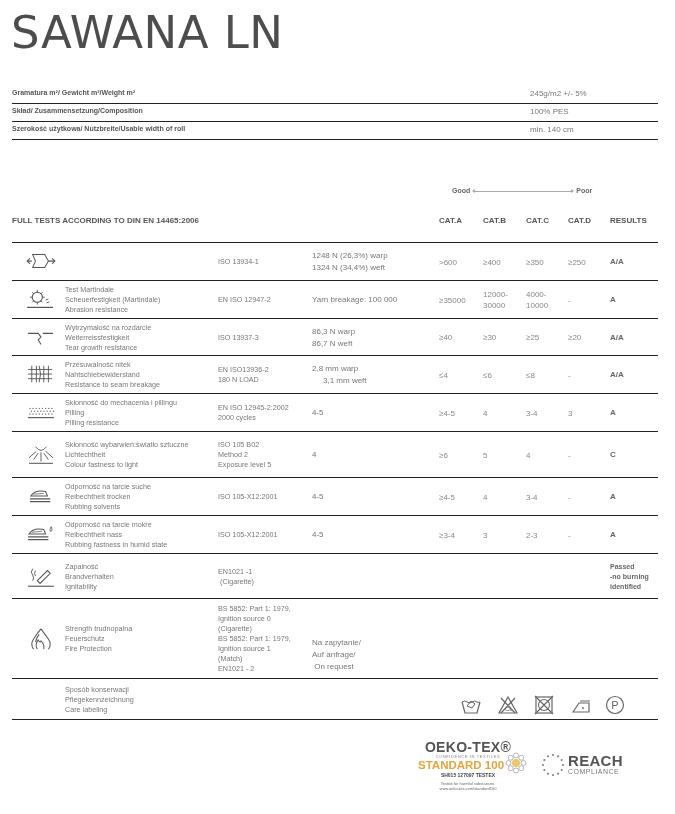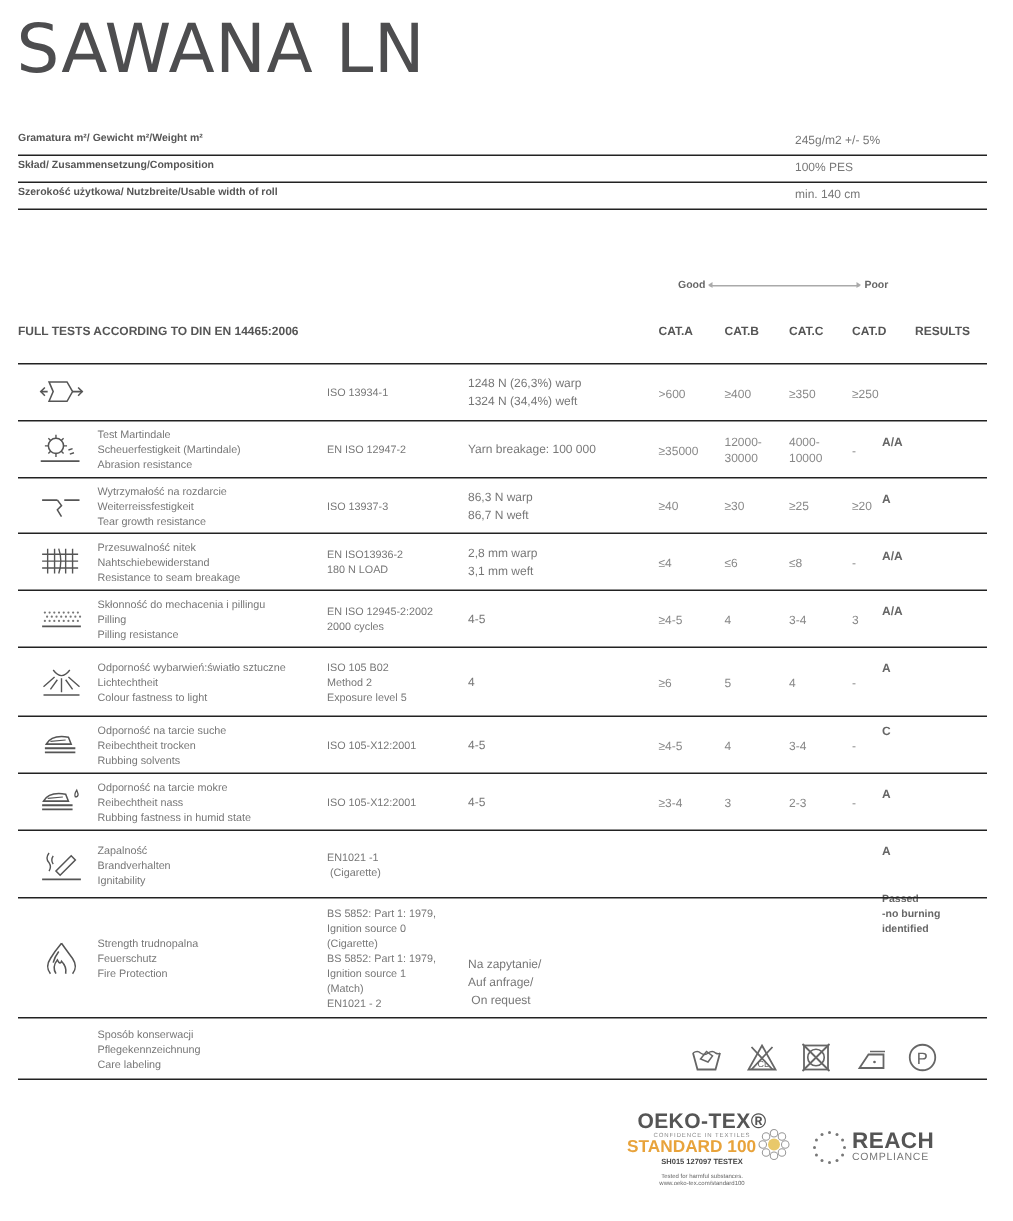--- a/index.html
+++ b/index.html
@@ -14,21 +14,21 @@
   .scale .arrow { display: inline-block; width: 100px; height: 1px; background: #aaa; vertical-align: middle; margin: 0 3px; position: relative; }
   .scale .arrow:before { content: ""; position: absolute; left: -1px; top: -2px; border: 2px solid transparent; border-right: 3px solid #aaa; border-left: 0; }
   .scale .arrow:after { content: ""; position: absolute; right: -1px; top: -2px; border: 2px solid transparent; border-left: 3px solid #aaa; border-right: 0; }
   .hdr { position: absolute; top: 216px; font-size: 8px; font-weight: bold; color: #555; }
   .row { position: absolute; left: 12px; width: 646px; border-top: 1px solid #222; }
   .row .icon { position: absolute; left: 12px; width: 34px; height: 24px; }
   .row .names { position: absolute; left: 53px; font-size: 7.2px; line-height: 10px; color: #777; }
   .row .std { position: absolute; left: 206px; font-size: 7.2px; line-height: 10px; color: #777; }
   .row .res { position: absolute; left: 300px; font-size: 8px; line-height: 12px; color: #777; }
   .row .cat { position: absolute; font-size: 8px; color: #888; line-height: 11px; }
-  .row .result { position: absolute; left: 576px; font-size: 8px; font-weight: bold; color: #666; line-height: 10px; margin-top: 33px; }
+  .row .result { position: absolute; left: 598px; font-size: 8px; font-weight: bold; color: #666; line-height: 10px; }
   .row .result.small { font-size: 7px; }
   .bottomline { position: absolute; left: 12px; width: 646px; border-top: 1px solid #222; }
   .care { position: absolute; top: 694px; height: 22px; width: 22px; }
   .cert { position: absolute; }
 </style>
 </head>
 <body>
 
 <div class="title">SAWANA LN</div>
 
@@ -139,21 +139,21 @@
         <div>Przesuwalność nitek</div>
         <div>Nahtschiebewiderstand</div>
         <div>Resistance to seam breakage</div>
       </div>
       <div class="std" style="top: 9px;">
         <div style="white-space: pre;">EN ISO13936-2</div>
         <div style="white-space: pre;">180 N LOAD</div>
       </div>
       <div class="res" style="top: 7px;">
         <div style="white-space: pre;">2,8 mm warp</div>
-        <div style="white-space: pre;">3,1 mm weft</div>
+        <div style="white-space: pre; margin-left: 11px;">3,1 mm weft</div>
       </div>
       <div class="cat" style="left: 427px; white-space: pre; top: 14px;">≤4</div>
       <div class="cat" style="left: 471px; white-space: pre; top: 14px;">≤6</div>
       <div class="cat" style="left: 514px; white-space: pre; top: 14px;">≤8</div>
       <div class="cat" style="left: 556px; white-space: pre; top: 14px;">-</div>
       <div class="result" style="white-space: pre; top: 14px;">A/A</div>
     </div>
     <div class="row" style="top: 393px; height: 38px;">
       <svg class="icon" viewBox="0 0 34 26" style="top: 7px;">
         <g fill="#777">
@@ -204,21 +204,21 @@
     </div>
     <div class="row" style="top: 431px; height: 46px;">
       <svg class="icon" viewBox="0 0 34 26" style="top: 11px;">
         <path d="M11 4 Q17 12 23 4" fill="none" stroke="#555" stroke-width="1"></path>
         <g stroke="#555" stroke-width="1">
           <path d="M17 10 L17 20 M14 11 L9 18 M20 11 L25 18 M12 9 L4 16 M22 9 L30 16"></path>
         </g>
         <path d="M4 22 H30" stroke="#555" stroke-width="1.1"></path>
       </svg>
       <div class="names" style="top: 8px;">
-        <div>Odporność wybarwień:światło sztuczne</div>
+        <div>Skłonność wybarwień:światło sztuczne</div>
         <div>Lichtechtheit</div>
         <div>Colour fastness to light</div>
       </div>
       <div class="std" style="top: 8px;">
         <div style="white-space: pre;">ISO 105 B02</div>
         <div style="white-space: pre;">Method 2</div>
         <div style="white-space: pre;">Exposure level 5</div>
       </div>
       <div class="res" style="top: 17px;">
         <div style="white-space: pre;">4</div>

